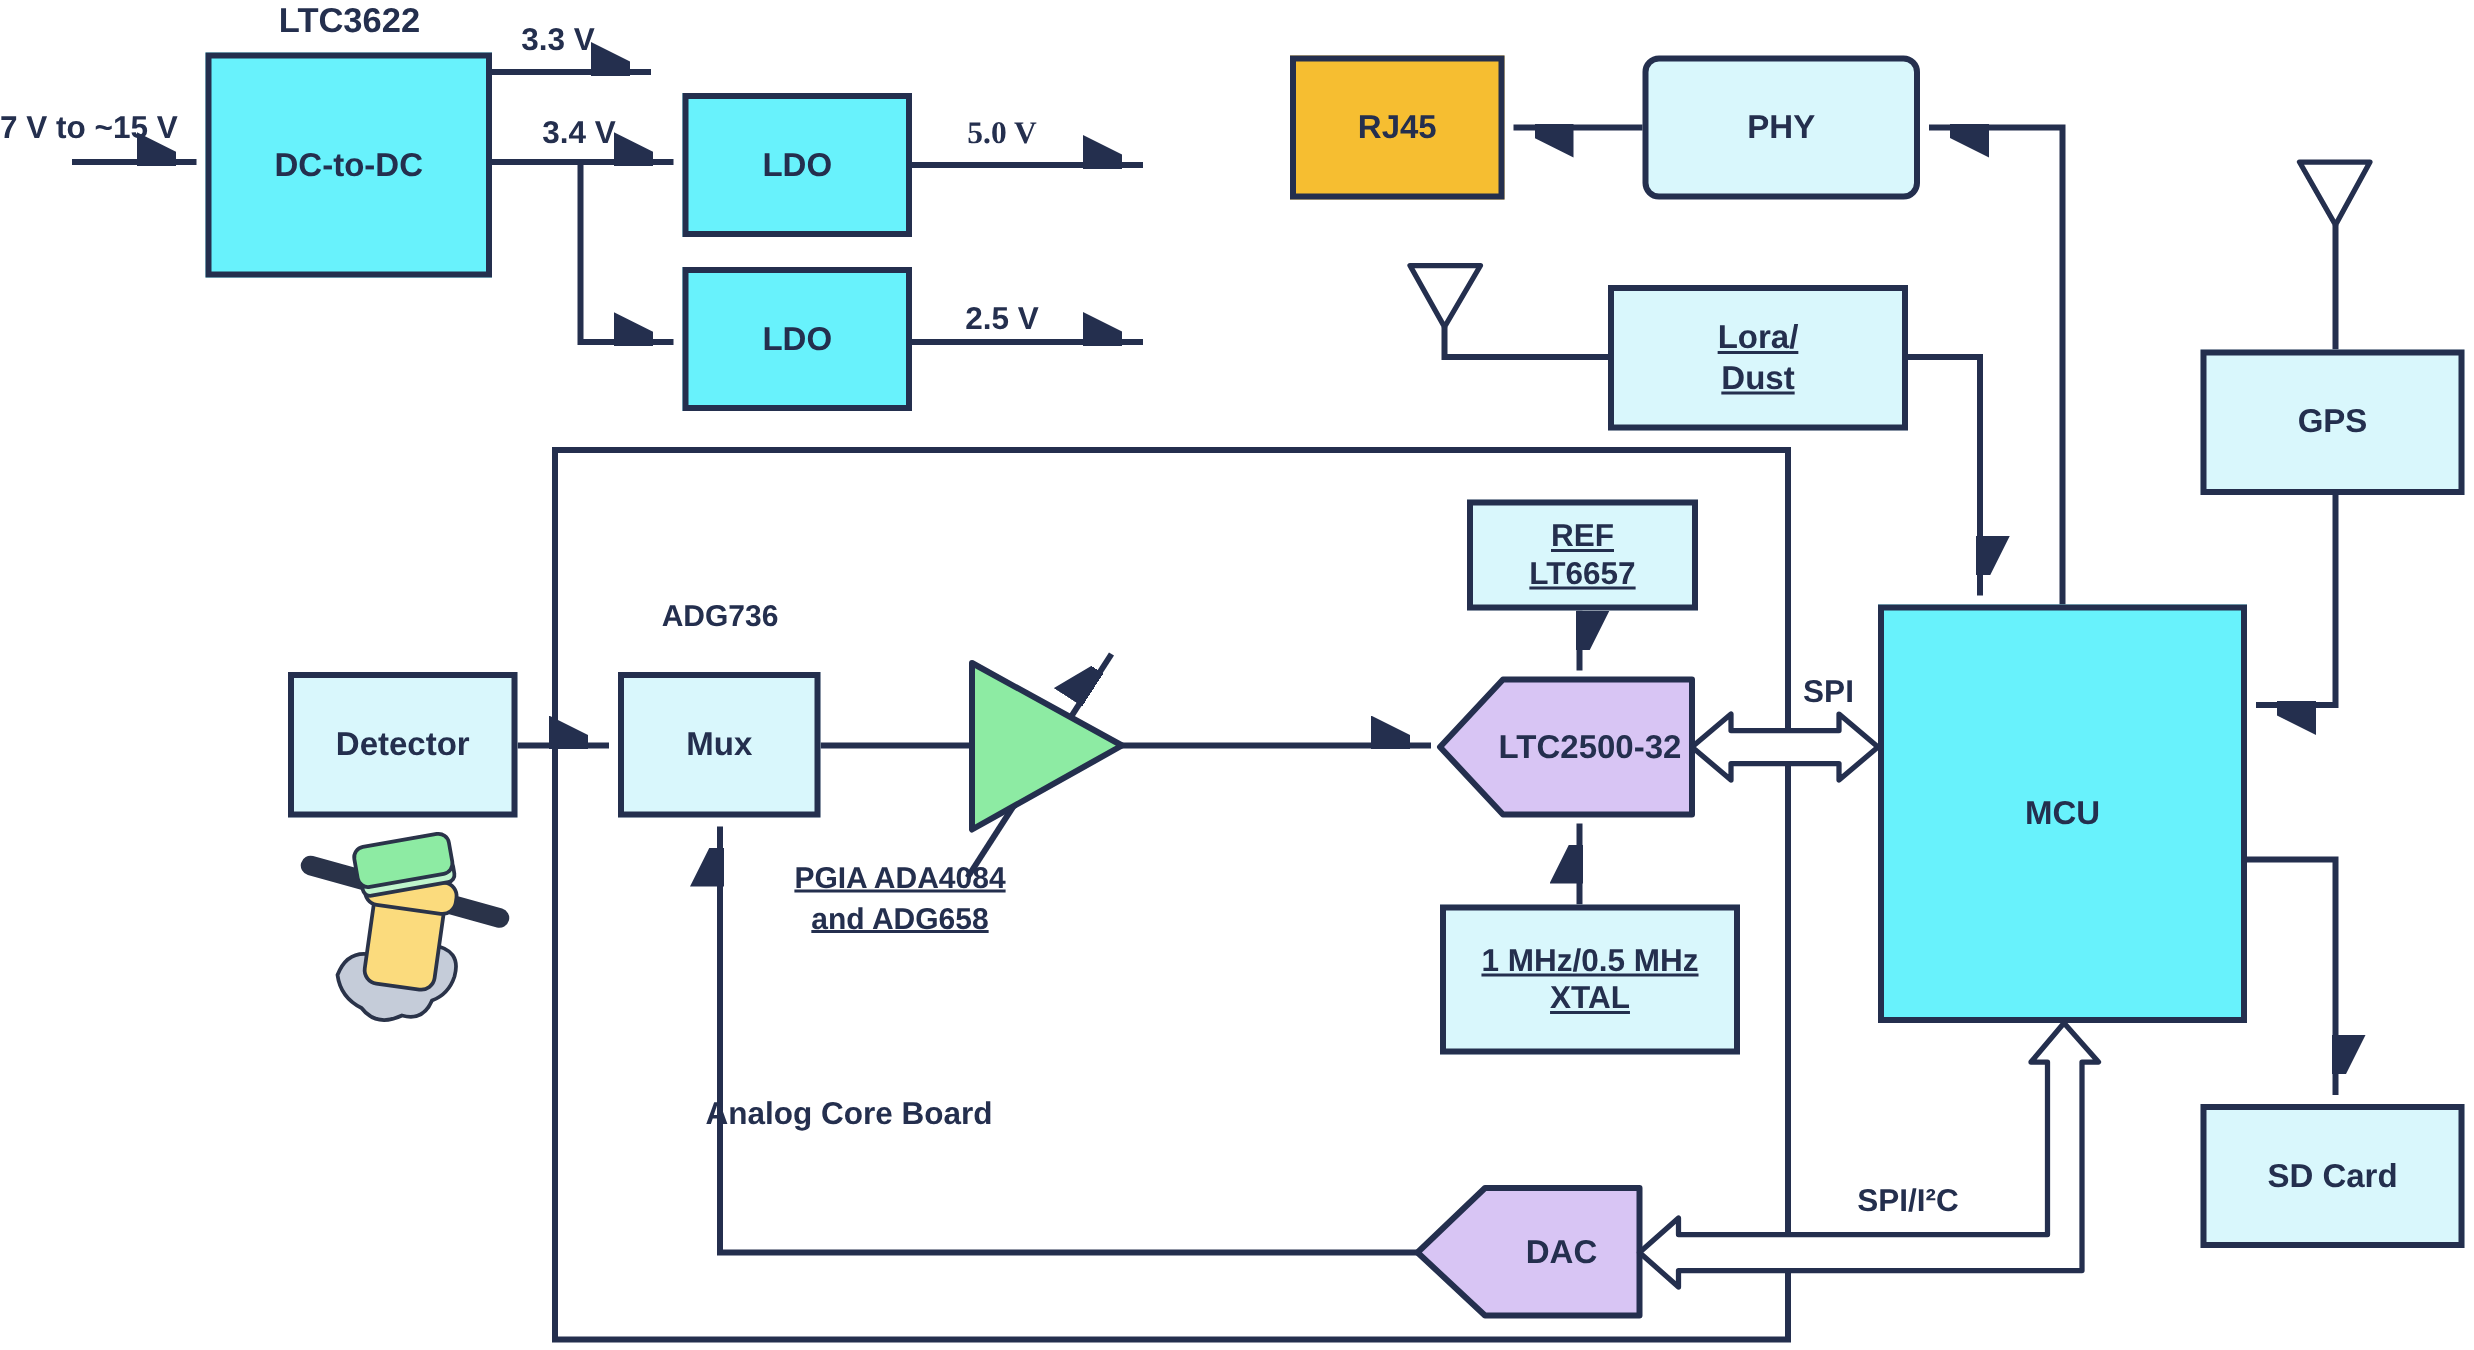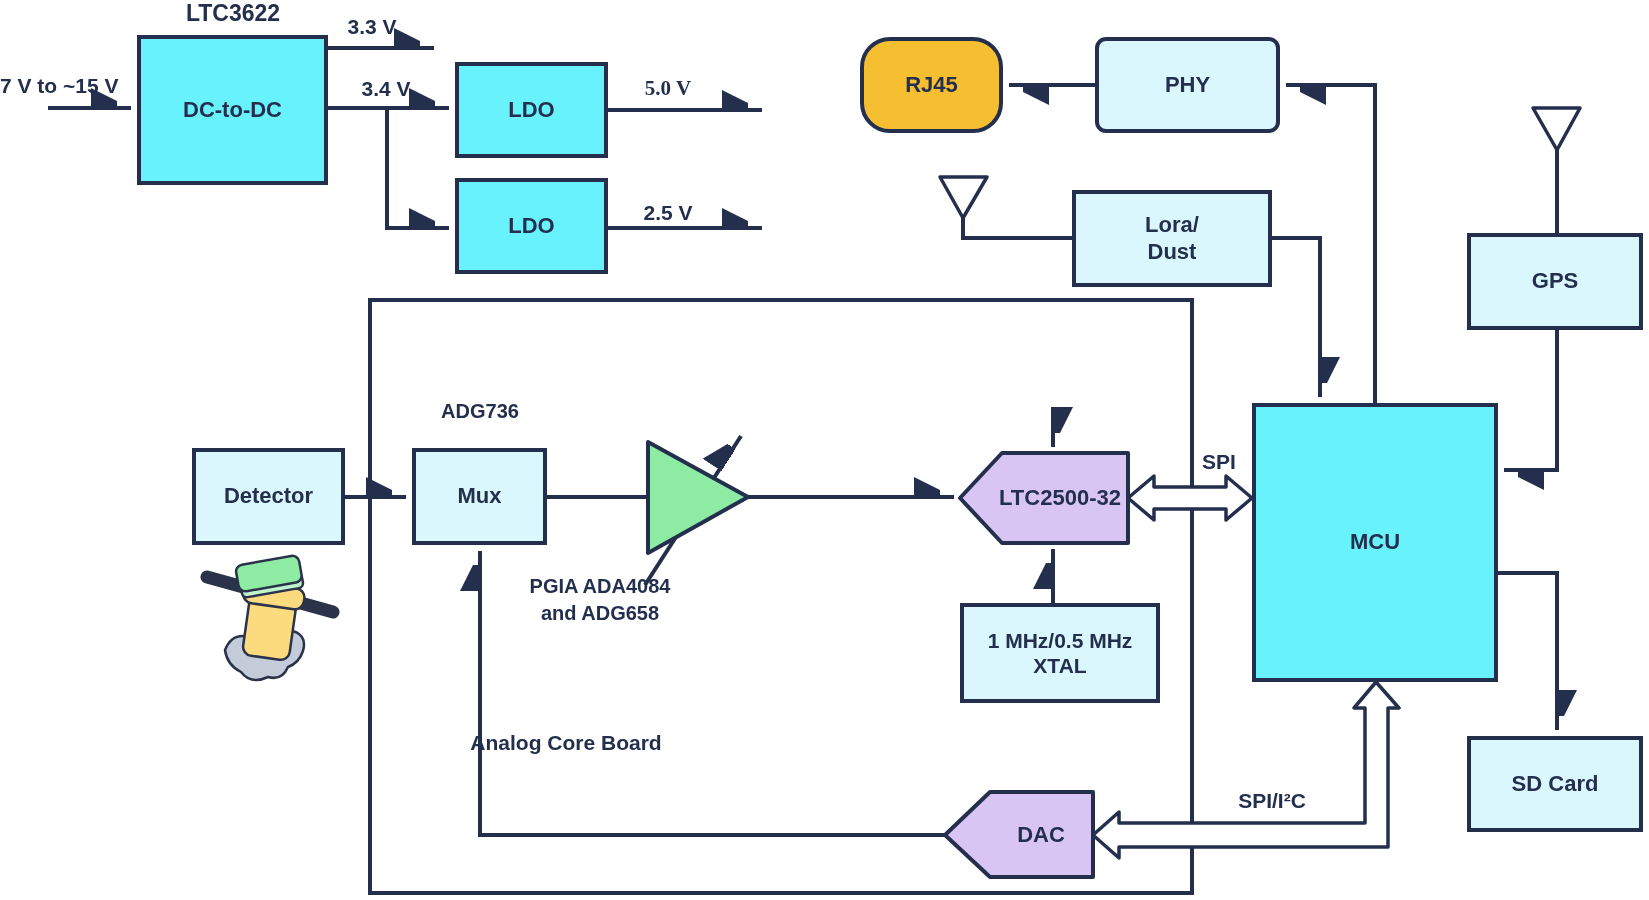--- a/index.html
+++ b/index.html
@@ -26,21 +26,21 @@
   .bg-bright{background:var(--bright);align-items:center;}
   .bg-pale{background:var(--pale);}
   .bg-orange{background:var(--orange);}
   .lbl{
     position:absolute;z-index:2;font-weight:bold;color:var(--navy);
     white-space:nowrap;font-size:21px;
   }
   .lbl.center{transform:translateX(-50%);}
   .shape-label{position:absolute;z-index:3;font-weight:bold;color:var(--navy);
     white-space:nowrap;transform:translate(-50%,-50%);}
-  .two-line{text-align:center;}
+  .two-line{text-align:center;text-decoration:underline;}
 </style>
 </head>
 <body>
 
 <div class="canvas">
 
   <svg class="geom" width="1649" height="900" viewBox="0 0 1649 900">
     <defs>
       <marker id="mk" markerWidth="6.5" markerHeight="5.6" refX="10" refY="5" orient="auto" markerUnits="strokeWidth">
         <path d="M0,0 L10,5 L0,10 Z" fill="#242F4E"></path>
@@ -107,21 +107,21 @@
   </div>
 
   <div class="box bg-bright" style="left:455px;top:62px;width:153px;height:96px;">
     <div>LDO</div>
   </div>
 
   <div class="box bg-bright" style="left:455px;top:178px;width:153px;height:96px;">
     <div>LDO</div>
   </div>
 
-  <div class="box bg-orange" style="left:860px;top:37px;width:143px;height:96px;border-radius:30px;">
+  <div class="box bg-orange" style="left:860px;top:37px;width:143px;height:96px;">
     <div>RJ45</div>
   </div>
 
   <div class="box bg-pale" style="left:1095px;top:37px;width:185px;height:96px;border-radius:11px;">
     <div>PHY</div>
   </div>
 
   <div class="box bg-pale two-line" style="left:1072px;top:190px;width:200px;height:97px;">
     <div>Lora/</div>
     <div>Dust</div>
@@ -140,20 +140,24 @@
   </div>
 
   <div class="box bg-pale" style="left:192px;top:448px;width:153px;height:97px;">
     <div>Detector</div>
   </div>
 
   <div class="box bg-pale" style="left:412px;top:448px;width:135px;height:97px;">
     <div>Mux</div>
   </div>
 
+  <div class="box bg-pale two-line" style="left:978px;top:333px;width:154px;height:74px;font-size:21px;">
+    <div>REF</div>
+    <div>LT6657</div>
+  </div>
 
   <div class="box bg-pale two-line" style="left:960px;top:603px;width:200px;height:100px;font-size:21px;">
     <div>1 MHz/0.5 MHz</div>
     <div>XTAL</div>
   </div>
 
   <div class="lbl center" style="left:233px;top:0px;font-size:23px;">LTC3622</div>
 
   <div class="lbl" style="left:0px;top:74px;">7 V to ~15 V</div>
 

